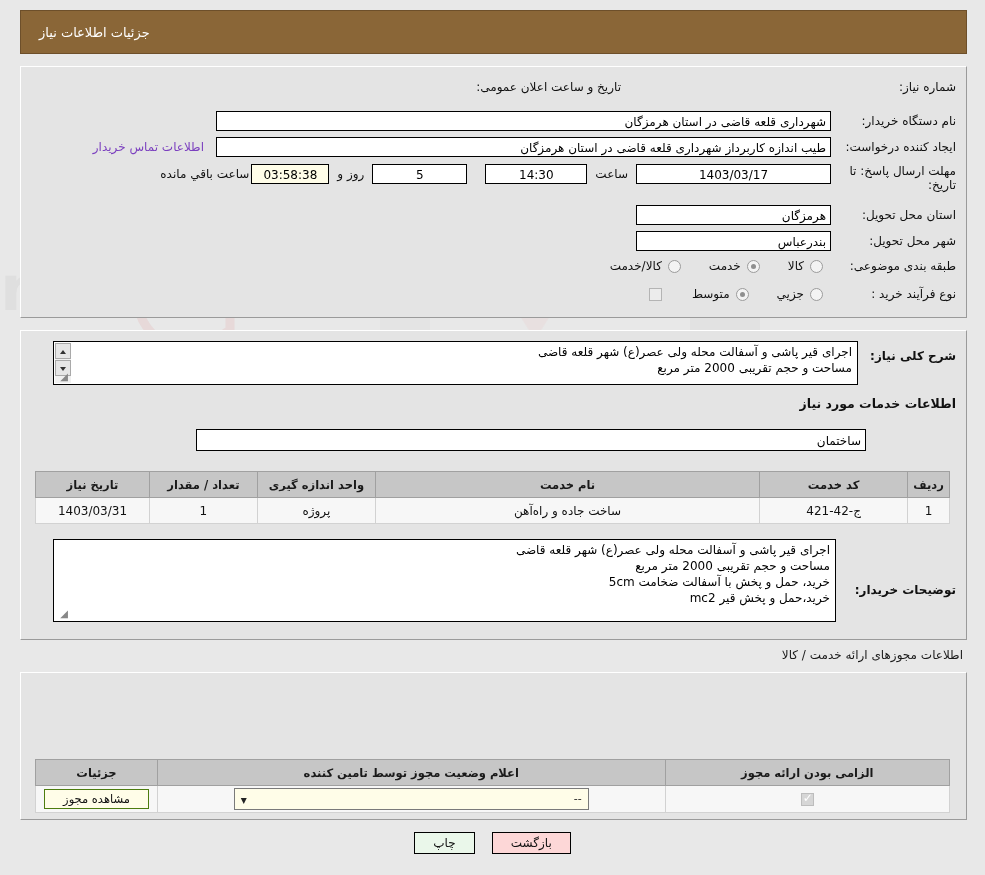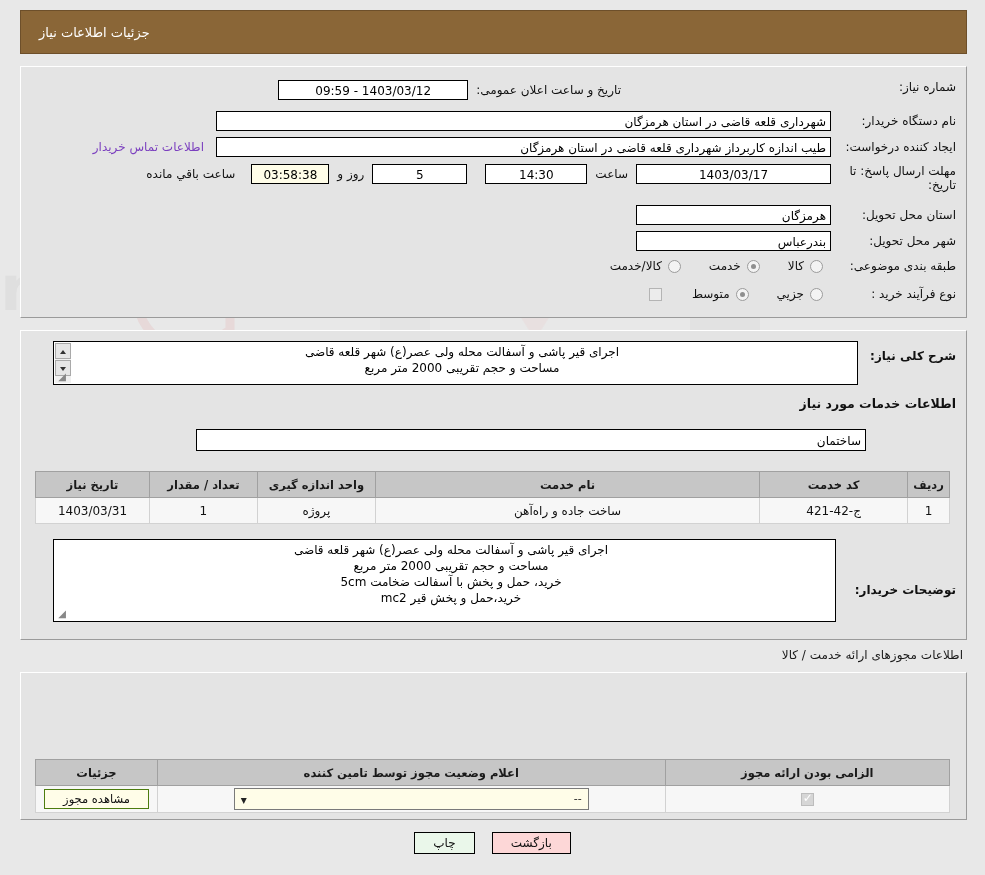--- a/index.html
+++ b/index.html
@@ -124,21 +124,21 @@
 
   
   #sec-desc { left: 20px; top: 330px; width: 947px; height: 310px; }
 
   .ta {
     background: #ffffff;
     border: 1px solid #000000;
     font-size: 12px;
     color: #000;
     padding: 2px 5px 2px 18px;
-    text-align: center;
+    text-align: right;
     direction: rtl;
     overflow: hidden;
     position: relative;
     line-height: 16px;
   }
   .ta .line { white-space: nowrap; }
   .sb {
     position: absolute;
     right: auto; left: 1px; top: 1px;
     width: 16px; bottom: 1px;
@@ -283,21 +283,20 @@
     <div class="header-title">جزئیات اطلاعات نیاز</div>
   </div>
 
   <div class="panel" id="sec-main">
 
     <div class="row" style="right:10px; top:13px;">
       <span class="lbl" style="width:115px;">شماره نیاز:</span>
     </div>
     <div class="row" style="right:345px; top:13px;">
       <span class="lbl" style="white-space:nowrap;">تاریخ و ساعت اعلان عمومی:</span>
-      <div class="box center" style="width:190px; margin-right:8px;">1403/03/12 - 09:59</div>
     </div>
 
     <div class="row" style="right:10px; top:44px;">
       <span class="lbl" style="width:115px;">نام دستگاه خریدار:</span>
       <div class="box" style="width:615px; margin-right:10px;">شهرداری قلعه قاضی در استان هرمزگان</div>
     </div>
 
     <div class="row" style="right:10px; top:70px;">
       <span class="lbl" style="width:115px;">ایجاد کننده درخواست:</span>
       <div class="box" style="width:615px; margin-right:10px;">طیب اندازه کاربرداز شهرداری قلعه قاضی در استان هرمزگان</div>
@@ -310,21 +309,21 @@
         <div class="lbl">تاریخ:</div>
       </div>
     </div>
     <div class="row" style="right:135px; top:97px;">
       <div class="box center" style="width:195px;">1403/03/17</div>
       <span class="lbl" style="margin:0 8px;">ساعت</span>
       <div class="box center" style="width:102px;">14:30</div>
       <div class="box center" style="width:95px; margin-right:18px;">5</div>
       <span class="lbl" style="margin:0 8px;">روز و</span>
       <div class="box center yellow" style="width:78px;">03:58:38</div>
-      <span class="lbl" style="margin-right:16px;">ساعت باقي مانده</span>
+      <span class="lbl" style="margin-right:2px;">ساعت باقي مانده</span>
     </div>
 
     <div class="row" style="right:10px; top:138px;">
       <span class="lbl" style="width:115px;">استان محل تحویل:</span>
       <div class="box" style="width:195px; margin-right:10px;">هرمزگان</div>
     </div>
 
     <div class="row" style="right:10px; top:164px;">
       <span class="lbl" style="width:115px;">شهر محل تحویل:</span>
       <div class="box" style="width:195px; margin-right:10px;">بندرعباس</div>

